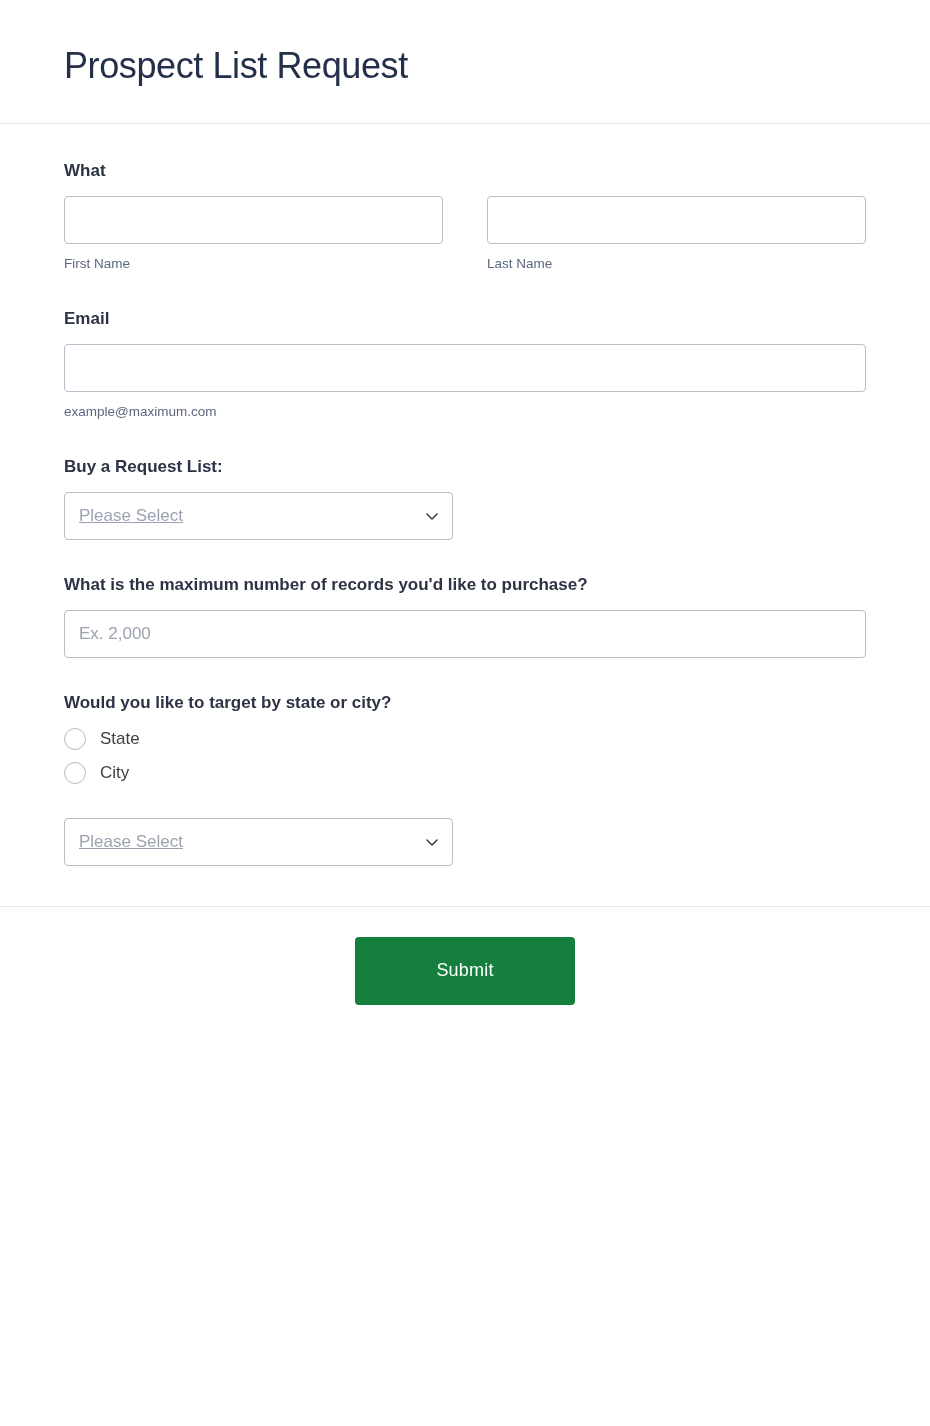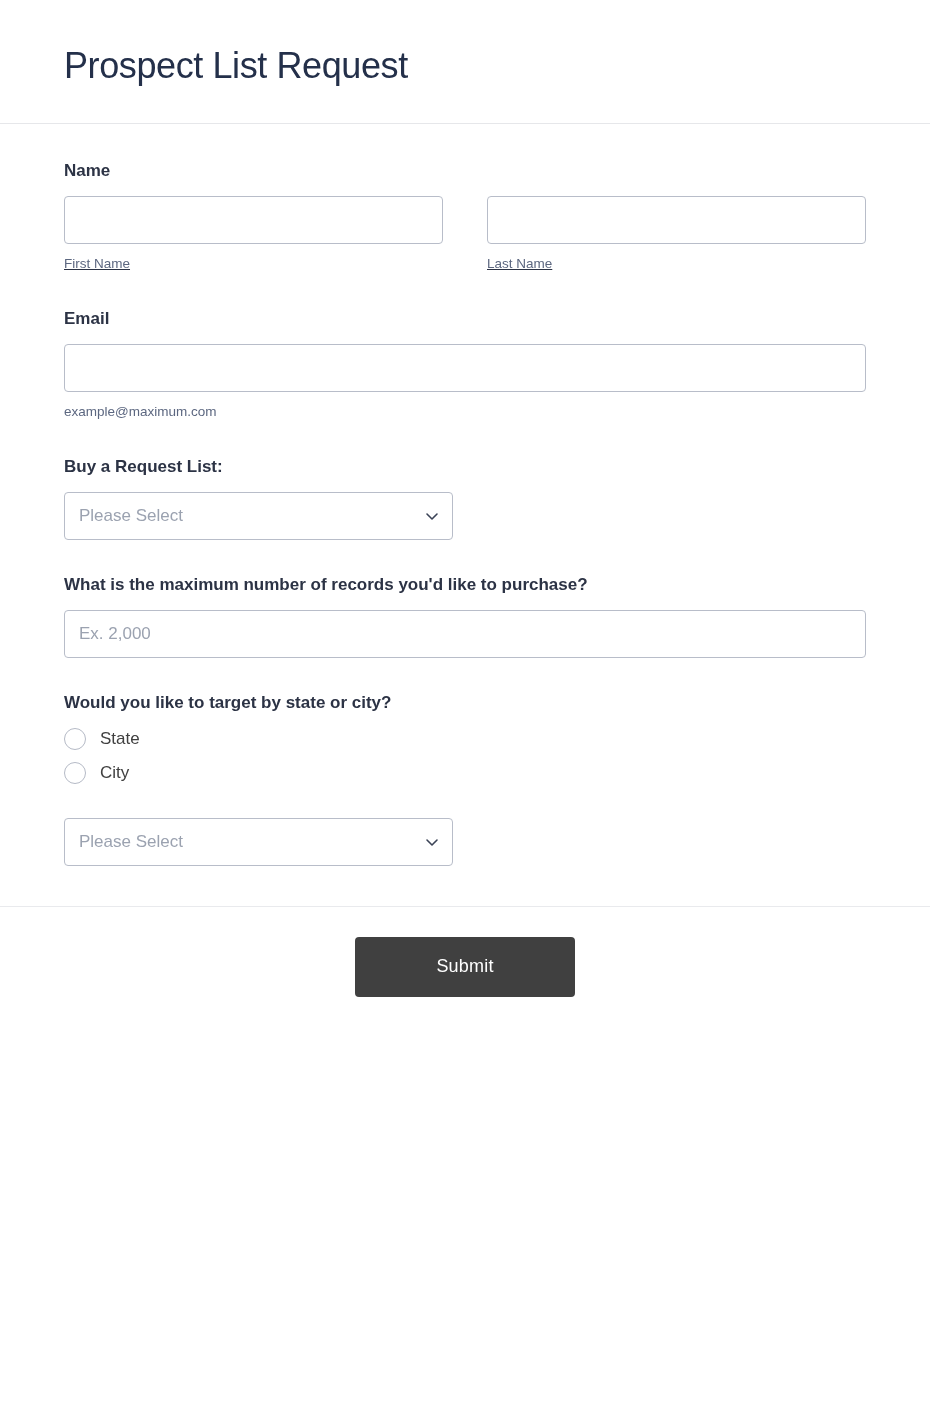--- a/index.html
+++ b/index.html
@@ -45,21 +45,20 @@
     display: block;
     font-size: 17px;
     font-weight: bold;
     color: #2c3345;
     margin-bottom: 14px;
     line-height: 1.3;
   }
   .row {
     display: flex;
     gap: 44px;
-    text-decoration: underline;
   }
   .col {
     width: 389px;
   }
   input[type="text"],
   input[type="email"],
   input[type="tel"],
   select {
     width: 100%;
     height: 48px;
@@ -92,20 +91,21 @@
   .select-wrap {
     position: relative;
     width: 389px;
   }
   select {
     -webkit-appearance: none;
     -moz-appearance: none;
     appearance: none;
     color: #9ba2b0;
     padding-right: 38px;
+    text-decoration: underline;
   }
   .chev {
     position: absolute;
     right: 14px;
     top: 50%;
     transform: translateY(-50%);
     pointer-events: none;
     width: 14px;
     height: 14px;
     display: block;
@@ -134,46 +134,46 @@
     font-size: 17px;
     color: #404040;
   }
   
   .form-footer {
     padding: 30px 64px 40px 64px;
     display: flex;
     justify-content: center;
   }
   .submit-btn {
-    background: #404040;
+    background: #15803d;
     color: #ffffff;
     border: none;
     border-radius: 4px;
     font-family: "Liberation Sans", sans-serif;
     font-size: 18px;
     font-weight: normal;
     width: 220px;
-    height: 60px;
+    height: 68px;
     cursor: pointer;
     letter-spacing: 0.2px;
   }
 </style>
 </head>
 <body>
 
 <div class="form-wrap">
 
   <div class="form-header">
     <h1 class="form-title">Prospect List Request</h1>
   </div>
 
   <div class="form-body">
 
     <div class="field">
-      <span class="field-label">Name</span>
+      <span class="field-label">What</span>
       <div class="row">
         <div class="col">
           <input type="text" value="" style="">
           <span class="sub-label">First Name</span>
         </div>
         <div class="col">
           <input type="text" value="" style="">
           <span class="sub-label">Last Name</span>
         </div>
       </div>

